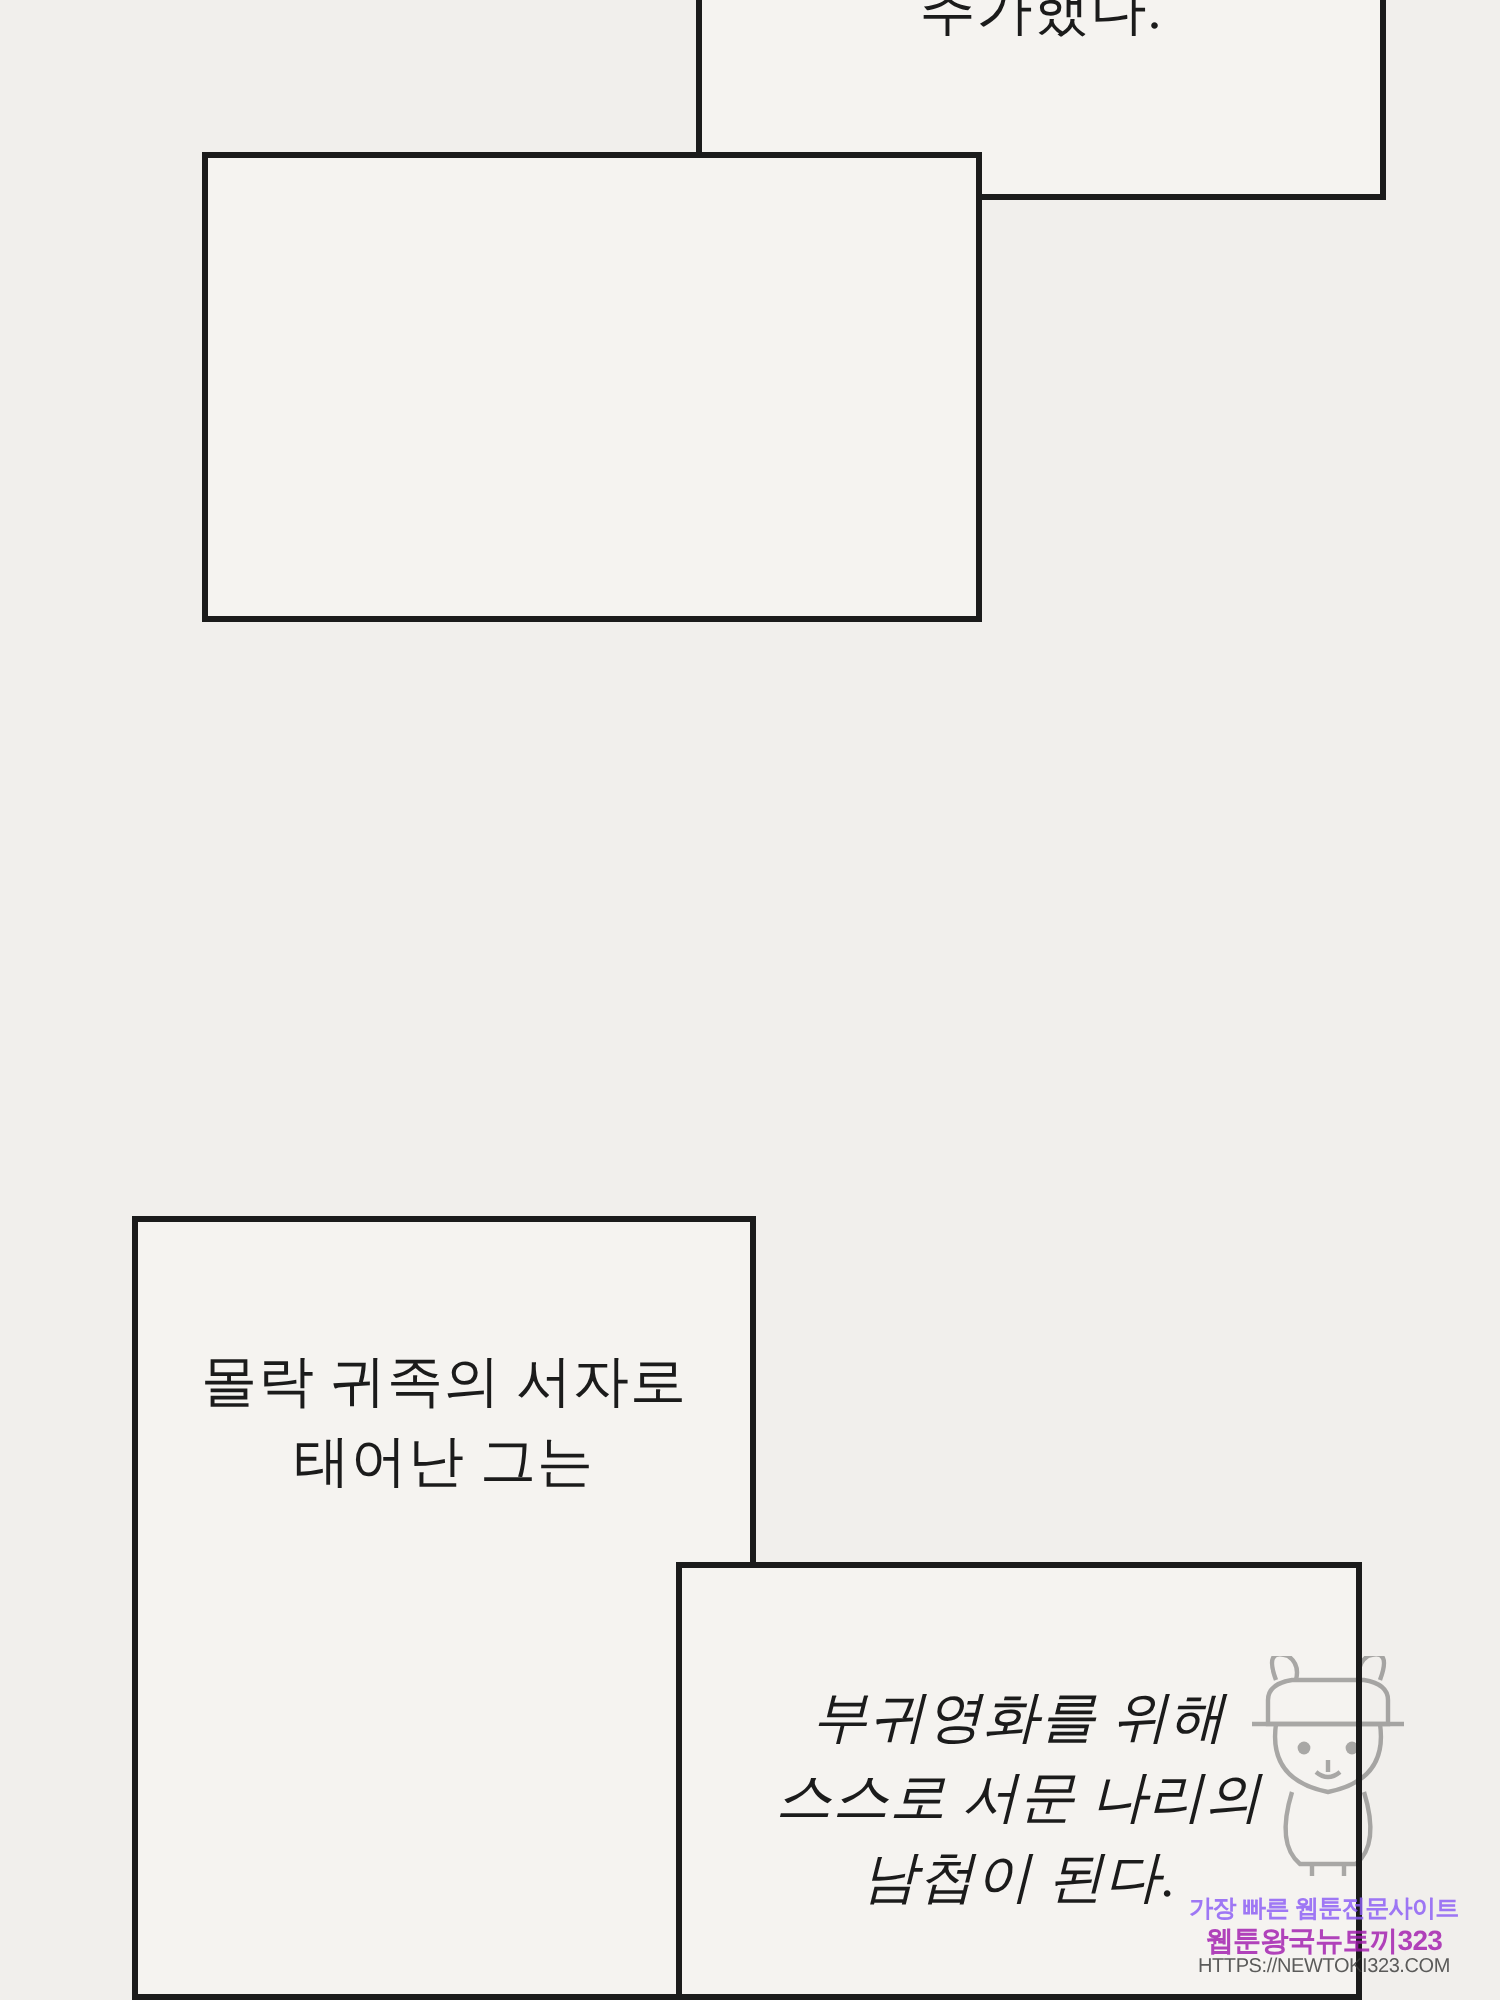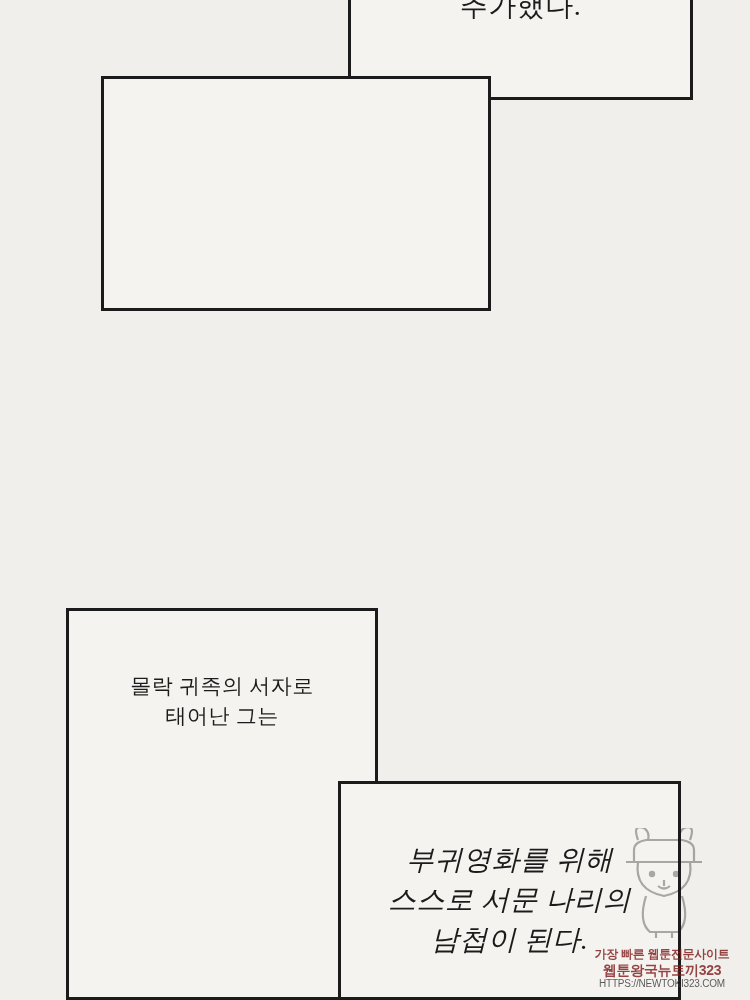--- a/index.html
+++ b/index.html
@@ -77,21 +77,21 @@
   #box3 {
     left: 66px;
     top: 608px;
     width: 312px;
     height: 392px;
   }
   #box3-text {
     left: 66px;
     top: 672px;
     width: 312px;
-    font-size: 21px;
+    font-size: 28px;
   }
 
   
   #box4 {
     left: 338px;
     top: 781px;
     width: 343px;
     height: 219px;
   }
   #box4-text {
@@ -122,29 +122,29 @@
     right: 26px;
     bottom: 62px;
     width: 120px;
     height: 110px;
     opacity: 0.35;
   }
   .wm-line1 {
     font-family: "Liberation Sans", sans-serif;
     font-size: 12px;
     font-weight: bold;
-    color: #7f1d1d;
+    color: #8b5cf6;
     letter-spacing: -0.3px;
     line-height: 1.15;
   }
   .wm-line2 {
     font-family: "Liberation Sans", sans-serif;
     font-size: 14px;
     font-weight: bold;
-    color: #7f1d1d;
+    color: #a21caf;
     letter-spacing: -0.3px;
     line-height: 1.15;
     text-align: center;
   }
   .wm-line3 {
     font-family: "Liberation Sans", sans-serif;
     font-size: 10px;
     font-weight: normal;
     color: #3a3a3a;
     letter-spacing: -0.2px;

